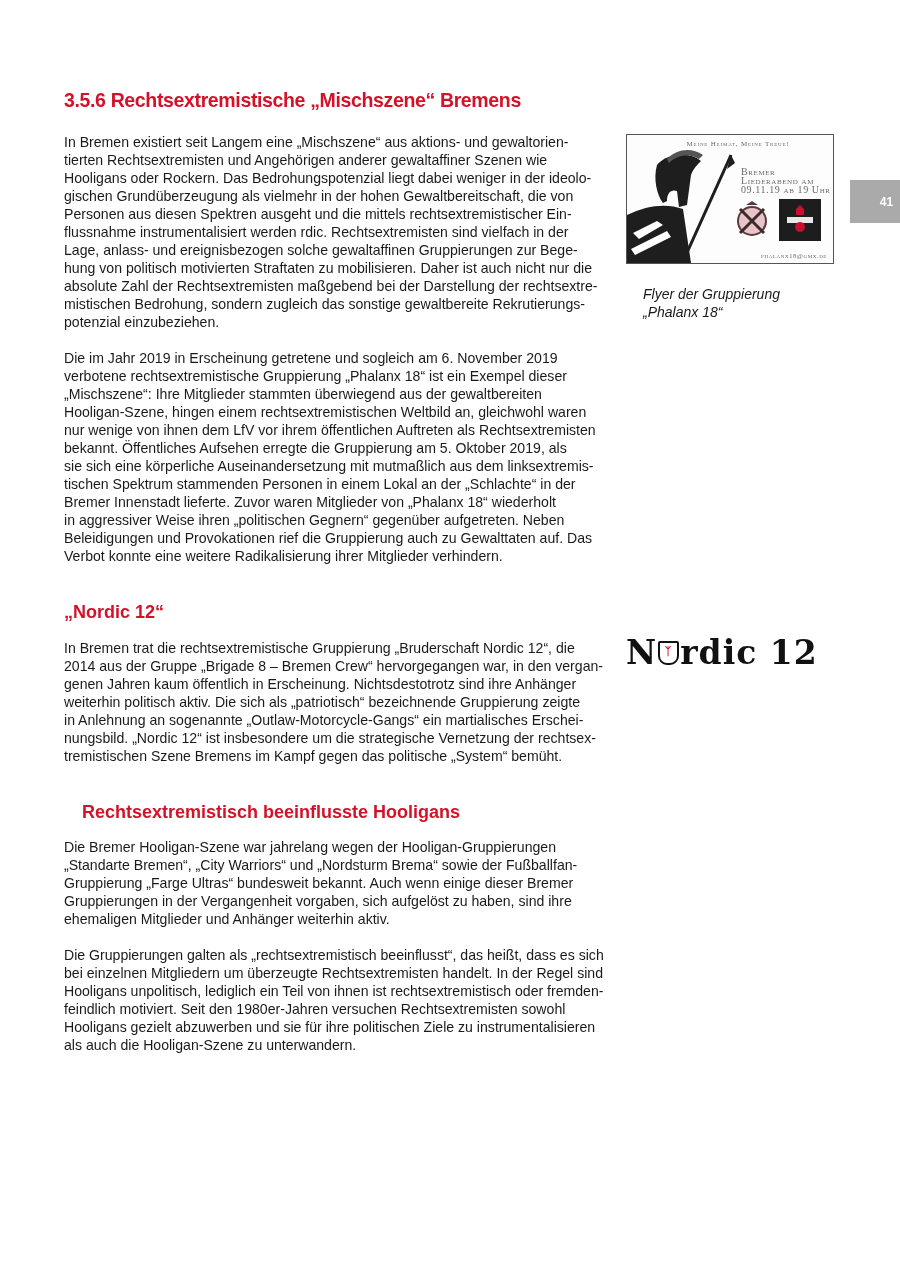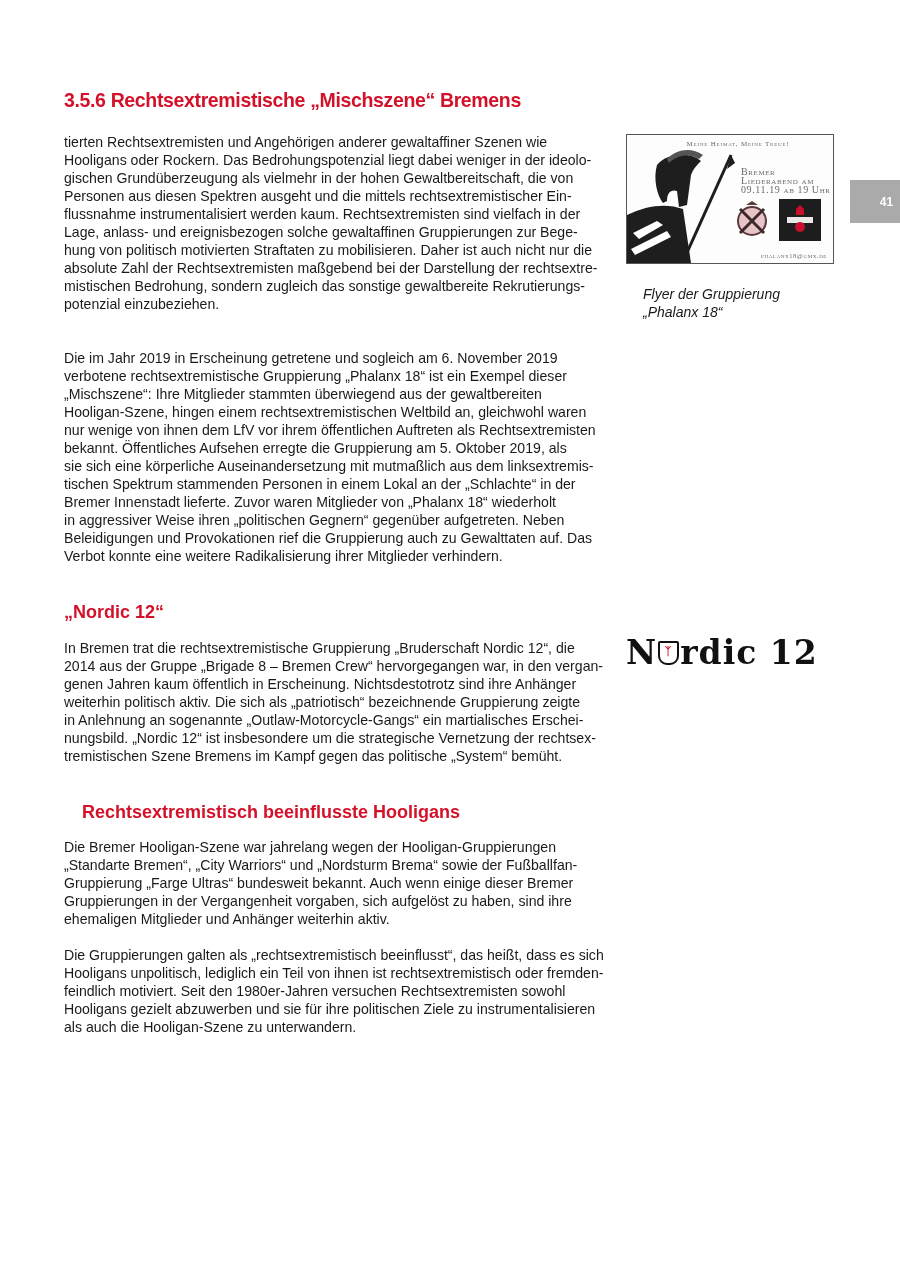--- a/index.html
+++ b/index.html
@@ -58,25 +58,26 @@
 </head>
 <body>
 
 <h1 class="page-title">3.5.6 Rechtsextremistische „Mischszene“ Bremens</h1>
 
 <div class="page-tab">
   <span>41</span>
 </div>
 
 <p class="body-text" style="top:133px;">
+  <span class="line">In Bremen existiert seit Langem eine „Mischszene“ aus aktions- und gewaltorien-</span>
   <span class="line">tierten Rechtsextremisten und Angehörigen anderer gewaltaffiner Szenen wie</span>
   <span class="line">Hooligans oder Rockern. Das Bedrohungspotenzial liegt dabei weniger in der ideolo-</span>
   <span class="line">gischen Grundüberzeugung als vielmehr in der hohen Gewaltbereitschaft, die von</span>
   <span class="line">Personen aus diesen Spektren ausgeht und die mittels rechtsextremistischer Ein-</span>
-  <span class="line">flussnahme instrumentalisiert werden kaum. Rechtsextremisten sind vielfach in der</span>
+  <span class="line">flussnahme instrumentalisiert werden rdic. Rechtsextremisten sind vielfach in der</span>
   <span class="line">Lage, anlass- und ereignisbezogen solche gewaltaffinen Gruppierungen zur Bege-</span>
   <span class="line">hung von politisch motivierten Straftaten zu mobilisieren. Daher ist auch nicht nur die</span>
   <span class="line">absolute Zahl der Rechtsextremisten maßgebend bei der Darstellung der rechtsextre-</span>
   <span class="line">mistischen Bedrohung, sondern zugleich das sonstige gewaltbereite Rekrutierungs-</span>
   <span class="line">potenzial einzubeziehen.</span>
 </p>
 
 <p class="body-text" style="top:349px;">
   <span class="line">Die im Jahr 2019 in Erscheinung getretene und sogleich am 6. November 2019</span>
   <span class="line">verbotene rechtsextremistische Gruppierung „Phalanx 18“ ist ein Exempel dieser</span>
@@ -151,17 +152,18 @@
 <p class="body-text" style="top:838px;">
   <span class="line">Die Bremer Hooligan-Szene war jahrelang wegen der Hooligan-Gruppierungen</span>
   <span class="line">„Standarte Bremen“, „City Warriors“ und „Nordsturm Brema“ sowie der Fußballfan-</span>
   <span class="line">Gruppierung „Farge Ultras“ bundesweit bekannt. Auch wenn einige dieser Bremer</span>
   <span class="line">Gruppierungen in der Vergangenheit vorgaben, sich aufgelöst zu haben, sind ihre</span>
   <span class="line">ehemaligen Mitglieder und Anhänger weiterhin aktiv.</span>
 </p>
 
 <p class="body-text" style="top:946px;">
   <span class="line">Die Gruppierungen galten als „rechtsextremistisch beeinflusst“, das heißt, dass es sich</span>
+  <span class="line">bei einzelnen Mitgliedern um überzeugte Rechtsextremisten handelt. In der Regel sind</span>
   <span class="line">Hooligans unpolitisch, lediglich ein Teil von ihnen ist rechtsextremistisch oder fremden-</span>
   <span class="line">feindlich motiviert. Seit den 1980er-Jahren versuchen Rechtsextremisten sowohl</span>
   <span class="line">Hooligans gezielt abzuwerben und sie für ihre politischen Ziele zu instrumentalisieren</span>
   <span class="line">als auch die Hooligan-Szene zu unterwandern.</span>
 </p>
 
 </body></html>

